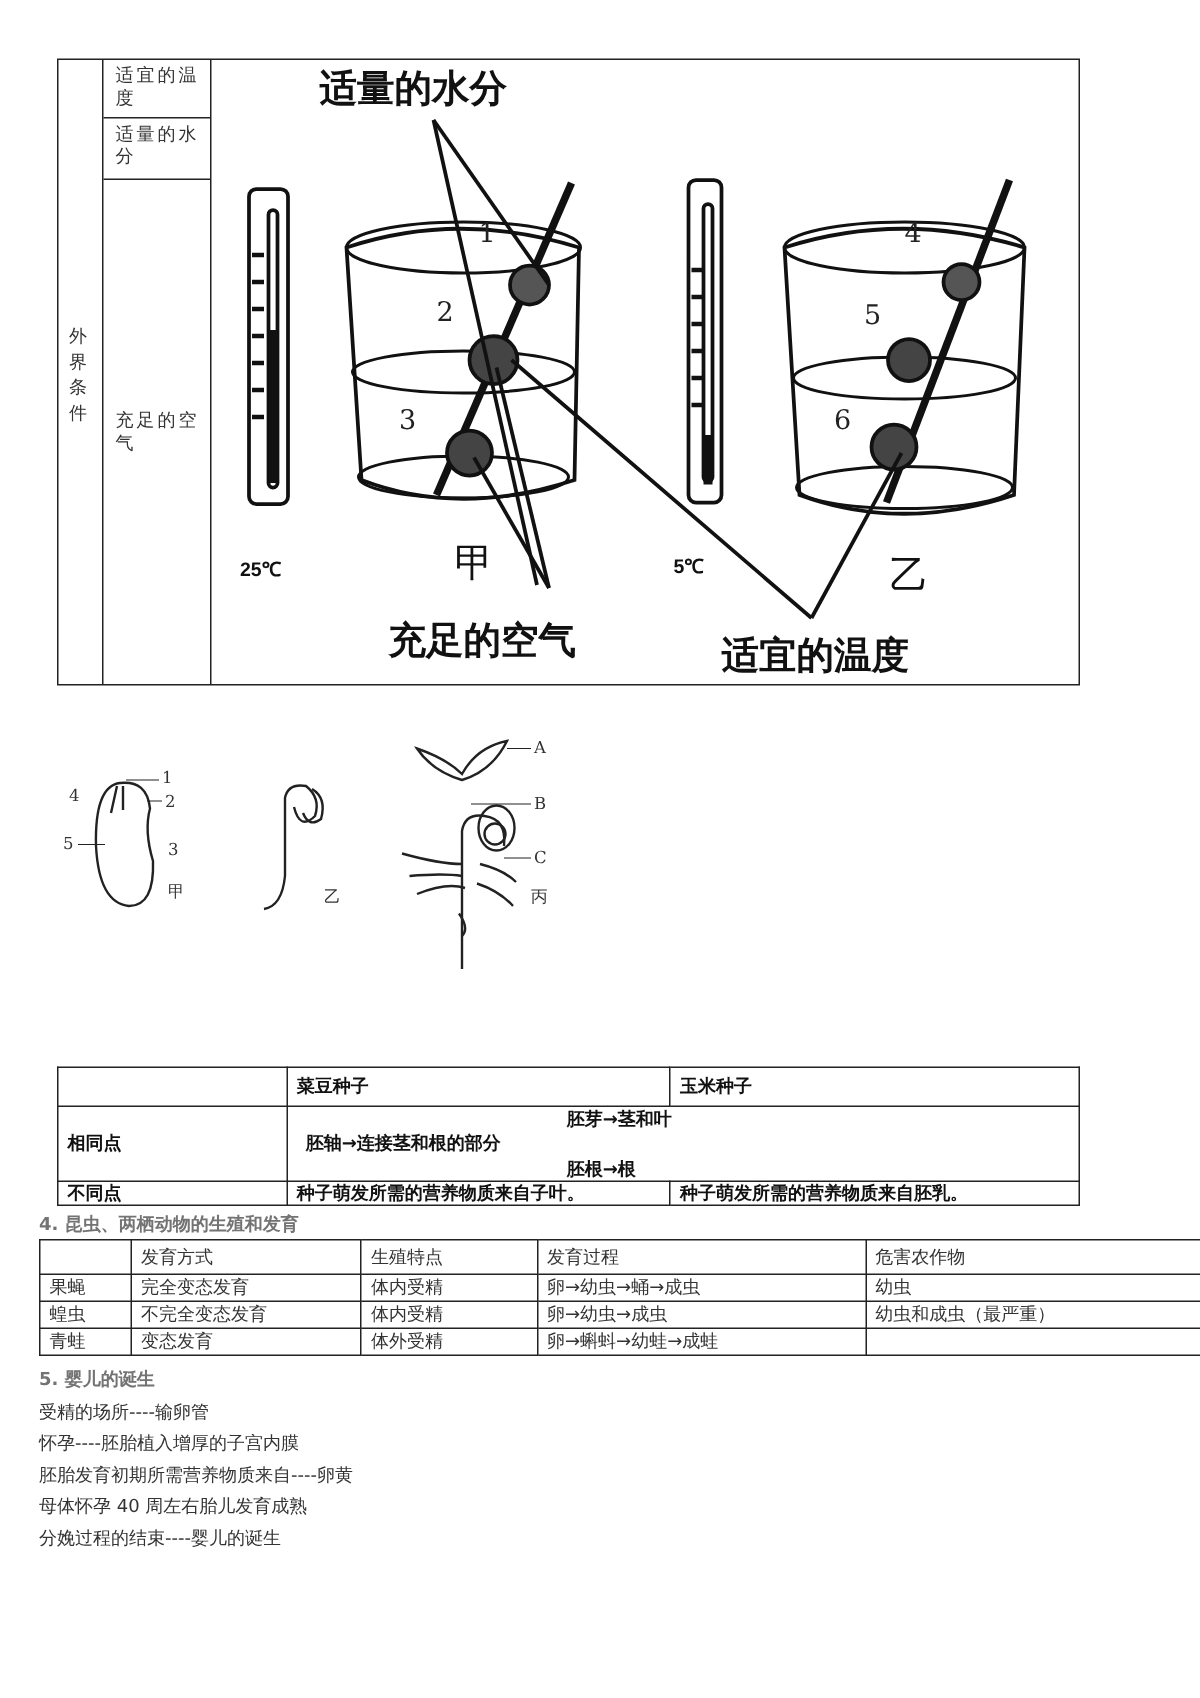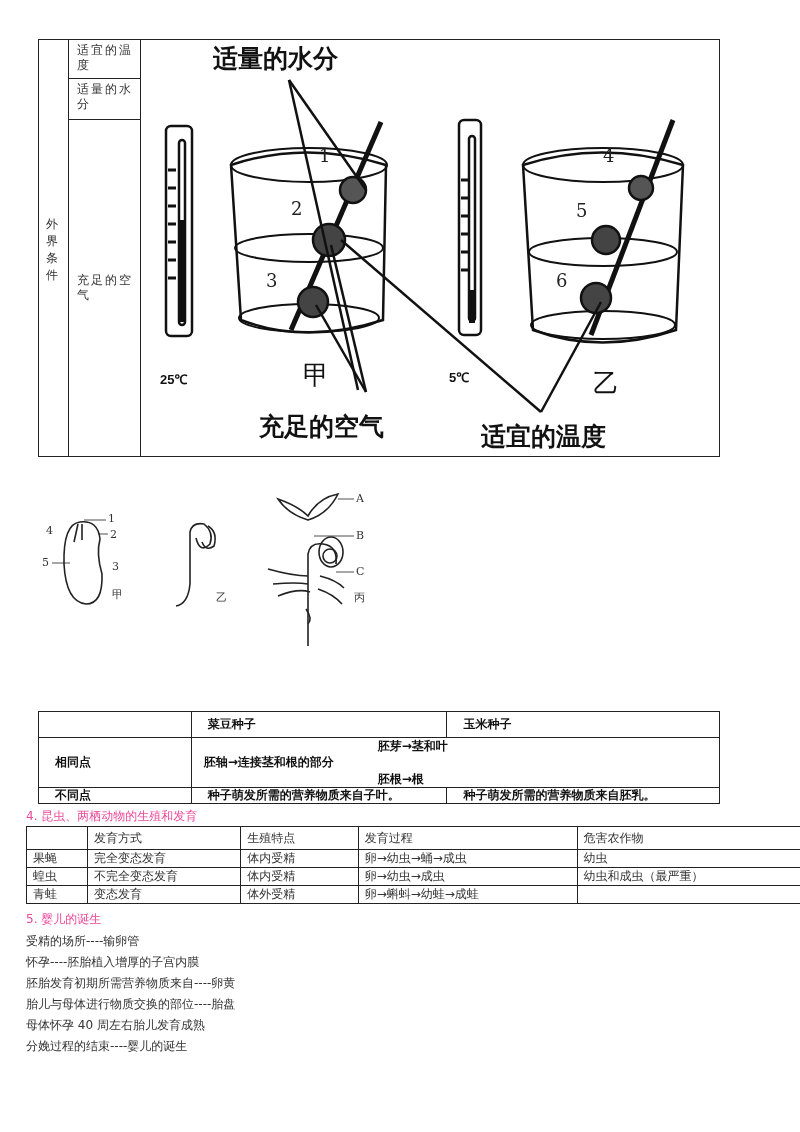--- a/index.html
+++ b/index.html
@@ -34,31 +34,31 @@
 
   
   .seed-figs { position: absolute; left: 38px; top: 484px; width: 340px; height: 165px; }
   .seed-figs svg { position: absolute; left: 0; top: 0; }
   .sf-label { position: absolute; font-family: "DejaVu Serif", "Liberation Serif", serif;
               font-size: 11px; color: #333; }
 
   
   table { border-collapse: collapse; }
   .seed-table { position: absolute; left: 38px; top: 711px; width: 682px; }
-  .seed-table td { border: 1.5px solid #222; font-size: 12px; font-weight: bold; padding: 0 16px;
+  .seed-table td { border: 1.5px solid #222; font-size: 12px; font-weight: bold; padding: 0 6px;
                    vertical-align: middle; color: #111; }
   .seed-table tr.h td { height: 25px; }
   .seed-table tr.same td { height: 49px; }
   .seed-table tr.diff td { height: 15px; line-height: 15px; }
   .same-inner { position: relative; height: 49px; }
   .same-inner .axis { position: absolute; left: 12px; top: 16px; white-space: nowrap; }
   .same-inner .bud { position: absolute; left: 186px; top: 0; white-space: nowrap; }
   .same-inner .root { position: absolute; left: 186px; top: 33px; white-space: nowrap; }
 
-  .sec-title { position: absolute; font-size: 12px; font-weight: normal; color: #ec4899; }
+  .sec-title { position: absolute; font-size: 12px; font-weight: bold; color: #737373; }
 
   
   .dev-table { position: absolute; left: 26px; top: 826px; width: 784px; }
   .dev-table td { border: 1.5px solid #222; font-size: 12px; padding: 0 6px; height: 17px;
                   line-height: 17px; color: #333; white-space: nowrap; }
   .dev-table tr.h td { height: 22px; }
 
   
   .birth { position: absolute; left: 26px; top: 931px; }
   .birth .line { font-size: 12px; line-height: 21px; color: #333; white-space: nowrap; }
@@ -238,16 +238,15 @@
     <td></td>
   </tr>
 </tbody>
   </table>
 
 <div class="sec-title" style="left:26px; top:911px;">5. 婴儿的诞生</div>
 <div class="birth">
   <div class="line">受精的场所----输卵管</div>
   <div class="line">怀孕----胚胎植入增厚的子宫内膜</div>
   <div class="line">胚胎发育初期所需营养物质来自----卵黄</div>
-  <div class="line">胎儿与母体进行物质交换的部位----胎盘</div>
   <div class="line">母体怀孕 40 周左右胎儿发育成熟</div>
   <div class="line">分娩过程的结束----婴儿的诞生</div>
 </div>
 
 </body></html>

